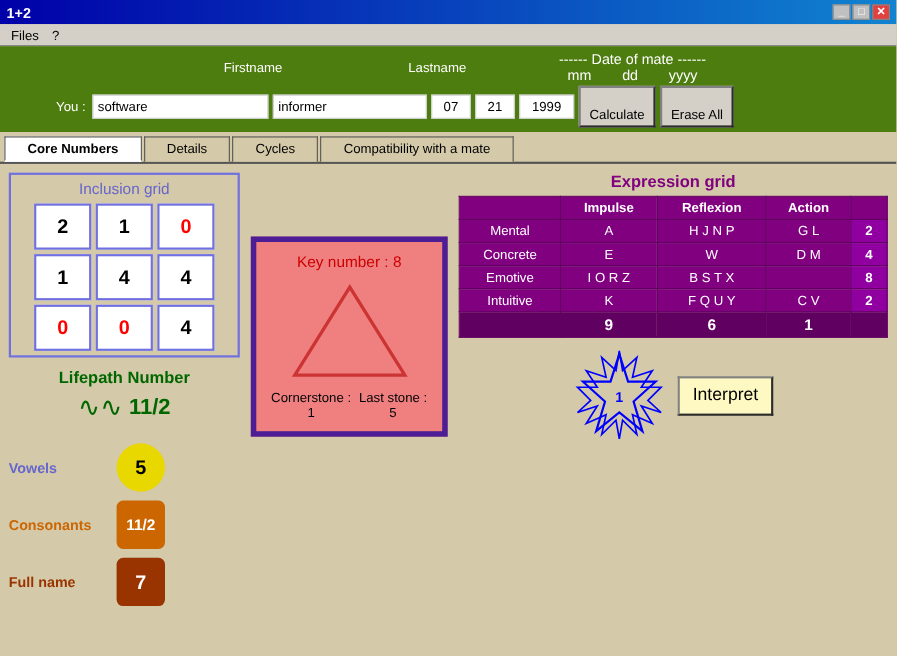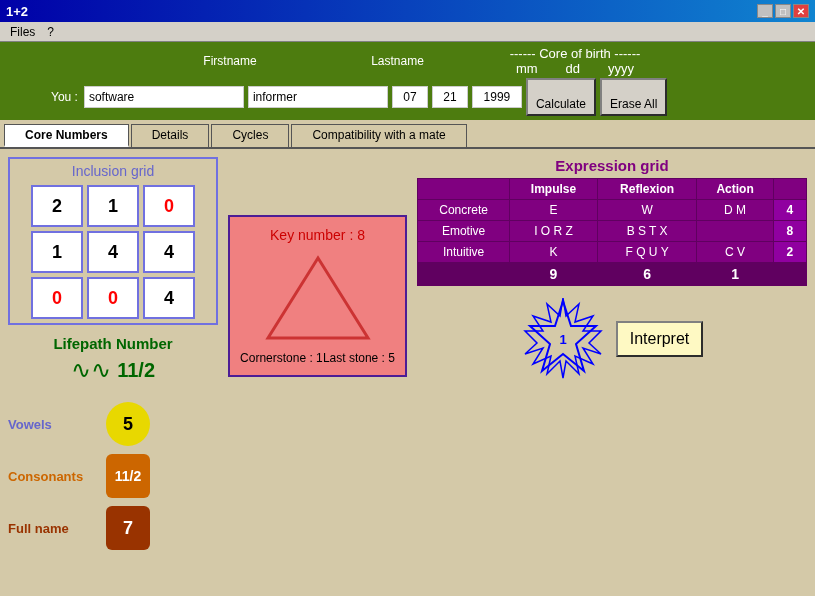--- a/index.html
+++ b/index.html
@@ -98,21 +98,21 @@
     }
     .vowels-badge { background: #e8d800; color: black; }
     .consonants-badge { background: #cc6600; border-radius: 6px; }
     .fullname-badge { background: #993300; border-radius: 6px; }
 
     
     .middle-panel { flex: 1; display: flex; flex-direction: column; gap: 8px; }
 
     
     .key-number-box {
-      background: #f08080; border: 2px solid #4c1d95;
+      background: #f08080; border: 5px solid #4c1d95;
       padding: 10px; text-align: center; position: relative;
       min-height: 160px;
     }
     .key-number-label { color: #cc0000; font-size: 14px; margin-bottom: 10px; }
     .triangle-container { display: flex; justify-content: center; margin: 8px 0; }
     .triangle-svg { width: 120px; height: 90px; }
     .cornerstone-row { display: flex; justify-content: space-around; margin-top: 6px; }
     .cornerstone-label { color: black; font-size: 12px; }
 
     
@@ -158,21 +158,21 @@
 <div class="menu-bar">
   <span class="menu-item">Files</span>
   <span class="menu-item">?</span>
 </div>
 
 <div class="header-section">
   <div class="header-labels">
     <span class="header-label label-firstname">Firstname</span>
     <span class="header-label label-lastname">Lastname</span>
     <span class="header-label label-dob">
-      <span>------ Core of birth ------</span><br>
+      <span>------ Date of mate ------</span><br>
       <span style="display:flex;gap:28px;justify-content:center;font-size:11px;">
         <span>mm</span>
         <span>dd</span>
         <span>yyyy</span>
       </span>
     </span>
   </div>
   <div class="header-inputs">
     <span class="you-label">You :</span>
     <input class="name-input" style="width: 160px;" value="software">
@@ -261,20 +261,27 @@
           <tr>
             <th></th>
             <th>Impulse</th>
             <th>Reflexion</th>
             <th>Action</th>
             <th></th>
           </tr>
         </thead>
         <tbody>
           <tr>
+            <td class="row-label">Mental</td>
+            <td class="value-cell">A</td>
+            <td class="value-cell">H J N P</td>
+            <td class="value-cell">G L</td>
+            <td class="number-cell">2</td>
+          </tr>
+          <tr>
             <td class="row-label">Concrete</td>
             <td class="value-cell">E</td>
             <td class="value-cell">W</td>
             <td class="value-cell">D M</td>
             <td class="number-cell">4</td>
           </tr>
           <tr>
             <td class="row-label">Emotive</td>
             <td class="value-cell">I O R Z</td>
             <td class="value-cell">B S T X</td>

